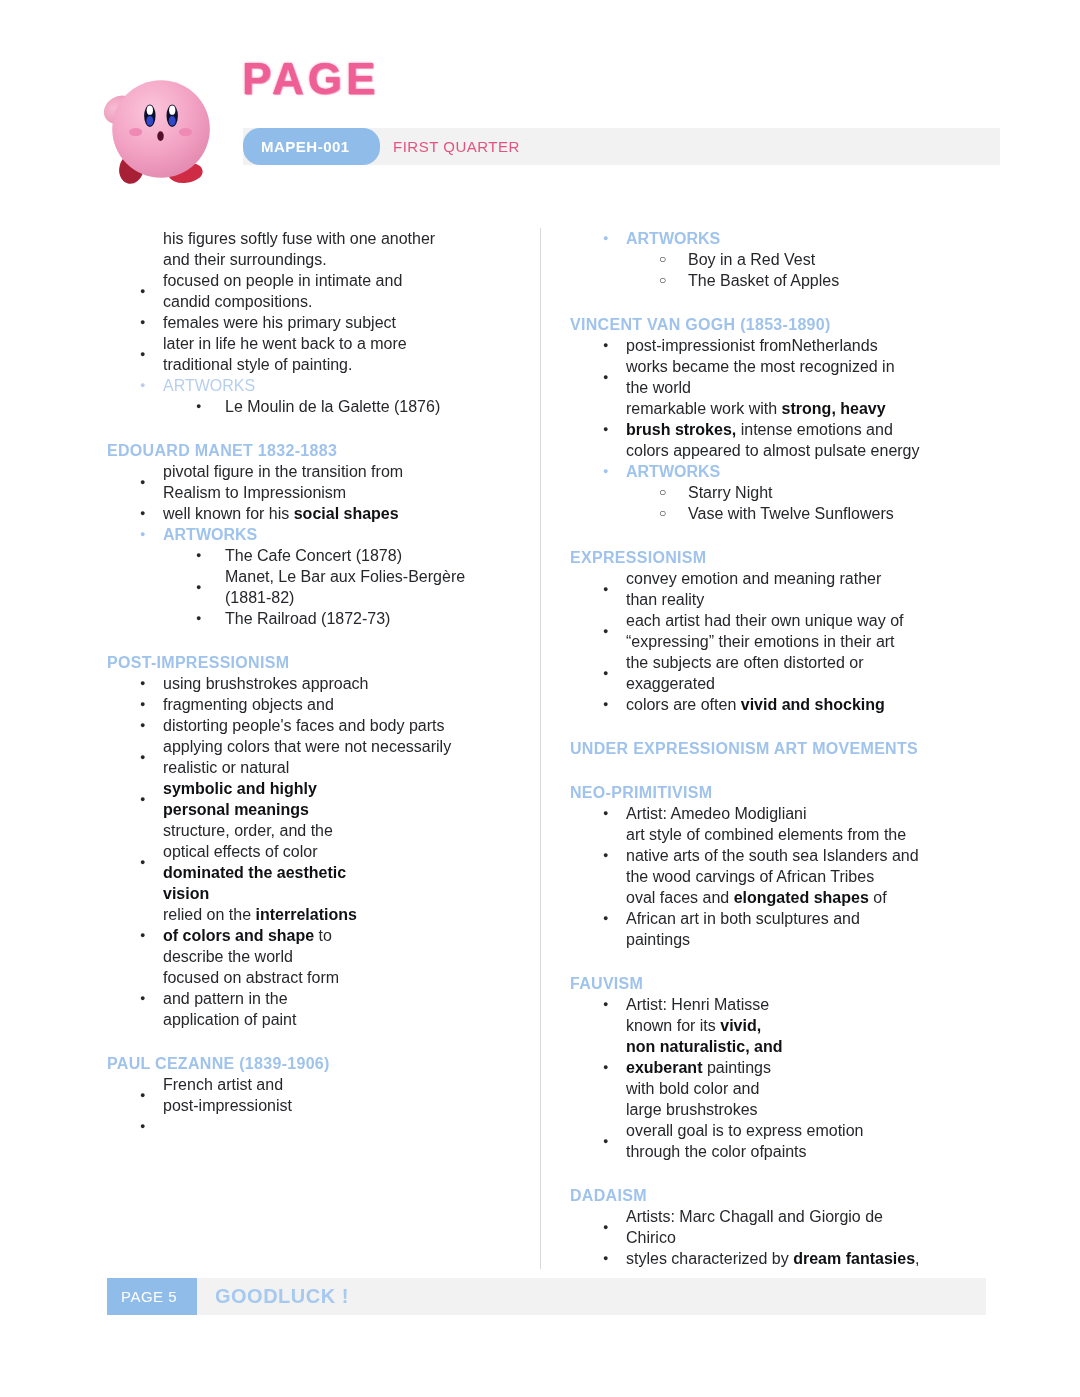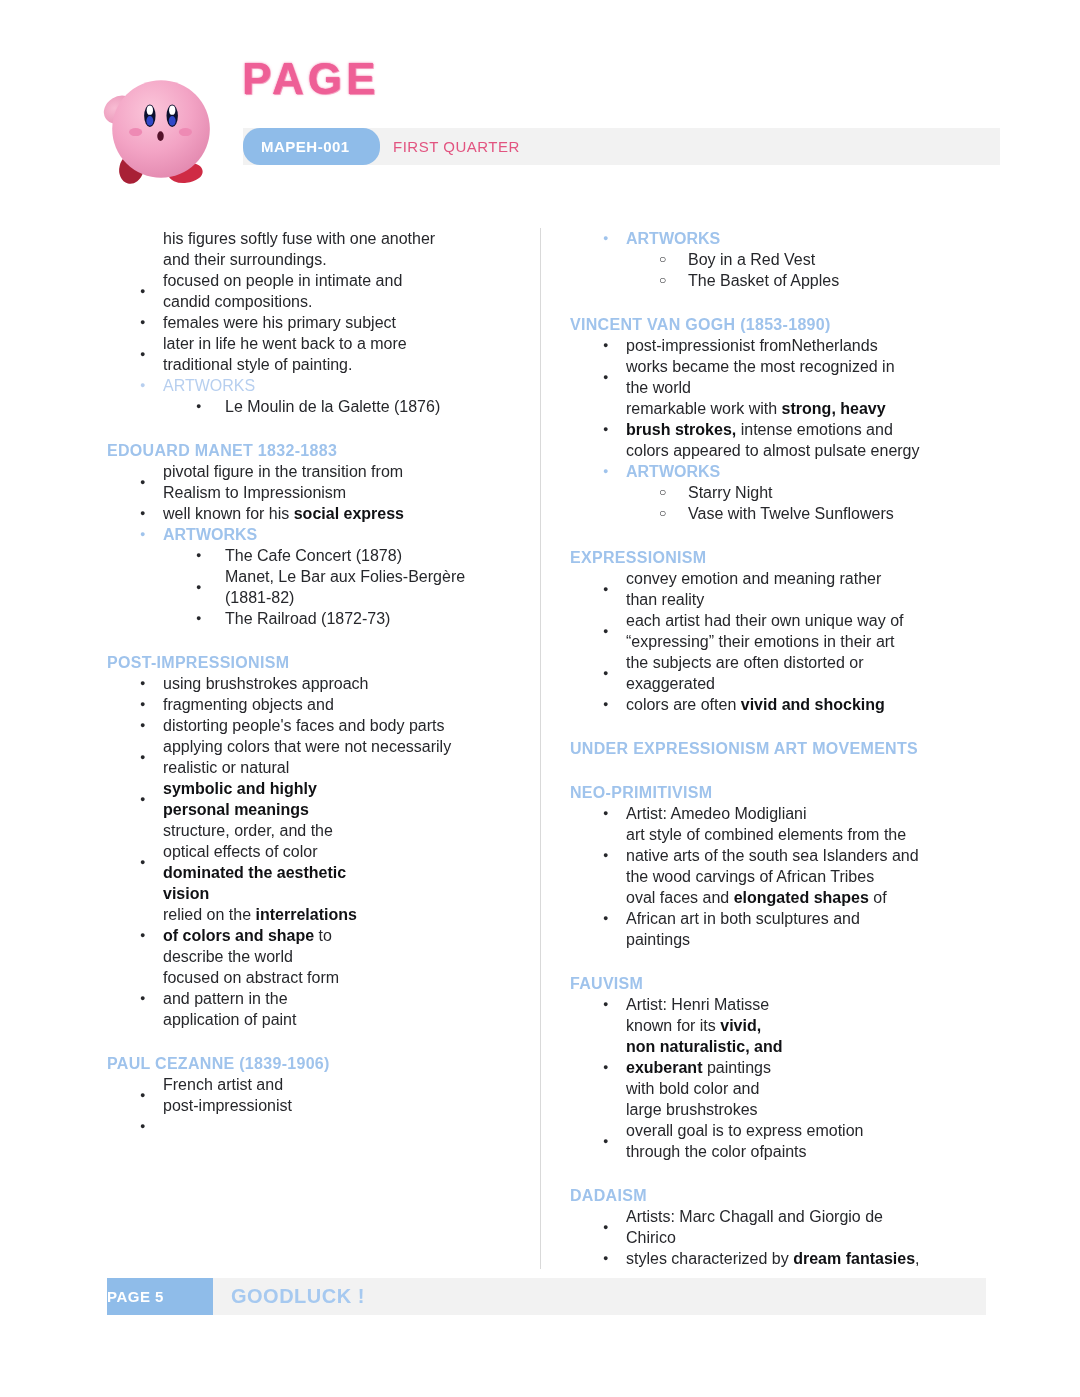--- a/index.html
+++ b/index.html
@@ -53,23 +53,23 @@
   .txt{white-space:pre-wrap;}
   .txt strong{font-weight:bold;color:#101114;}
   .li.artworks .txt,.li.artworks .bullet{color:var(--heading-blue,#9fc3ec);font-weight:bold;}
   .li.artworks-light .txt,.li.artworks-light .bullet{color:var(--artworks-light-blue,#b7cfef);font-weight:normal;}
   
   .footer-bar{
     position:absolute;left:107px;top:1278px;width:879px;height:37px;
     display:flex;align-items:stretch;background:var(--bar-gray,#f2f2f2);
   }
   .page-box{
-    width:106px;flex:none;background:var(--accent-blue,#8fbce9);color:#fff;
-    font-weight:bold;font-size:15px;display:flex;align-items:center;
-    box-sizing:border-box;letter-spacing:.5px;
+    width:90px;flex:none;background:var(--accent-blue,#8fbce9);color:#fff;
+    font-weight:normal;font-size:15px;display:flex;align-items:center;
+    padding-left:14px;box-sizing:border-box;letter-spacing:.5px;
   }
   .goodluck{
     color:var(--footer-blue,#a6c9f0);font-weight:bold;font-size:20px;letter-spacing:.5px;
     display:flex;align-items:center;padding-left:18px;
   }
 </style>
 </head>
 <body>
 
 <div class="page">
@@ -149,21 +149,21 @@
         </div>
         <div class="doc-section">
           <h3 class="sec-heading">EDOUARD MANET 1832-1883</h3>
           <div class="li level1">
             <span class="bullet disc">●</span>
             <span class="txt"><span>pivotal figure in the transition from
 Realism to Impressionism</span></span>
           </div>
           <div class="li level1">
             <span class="bullet disc">●</span>
-            <span class="txt"><span>well known for his </span><strong>social express</strong></span>
+            <span class="txt"><span>well known for his </span><strong>social shapes</strong></span>
           </div>
           <div class="li level1 artworks">
             <span class="bullet disc">●</span>
             <span class="txt"><span>ARTWORKS</span></span>
           </div>
           <div class="li level2">
             <span class="bullet disc">●</span>
             <span class="txt"><span>The Cafe Concert (1878)</span></span>
           </div>
           <div class="li level2">

